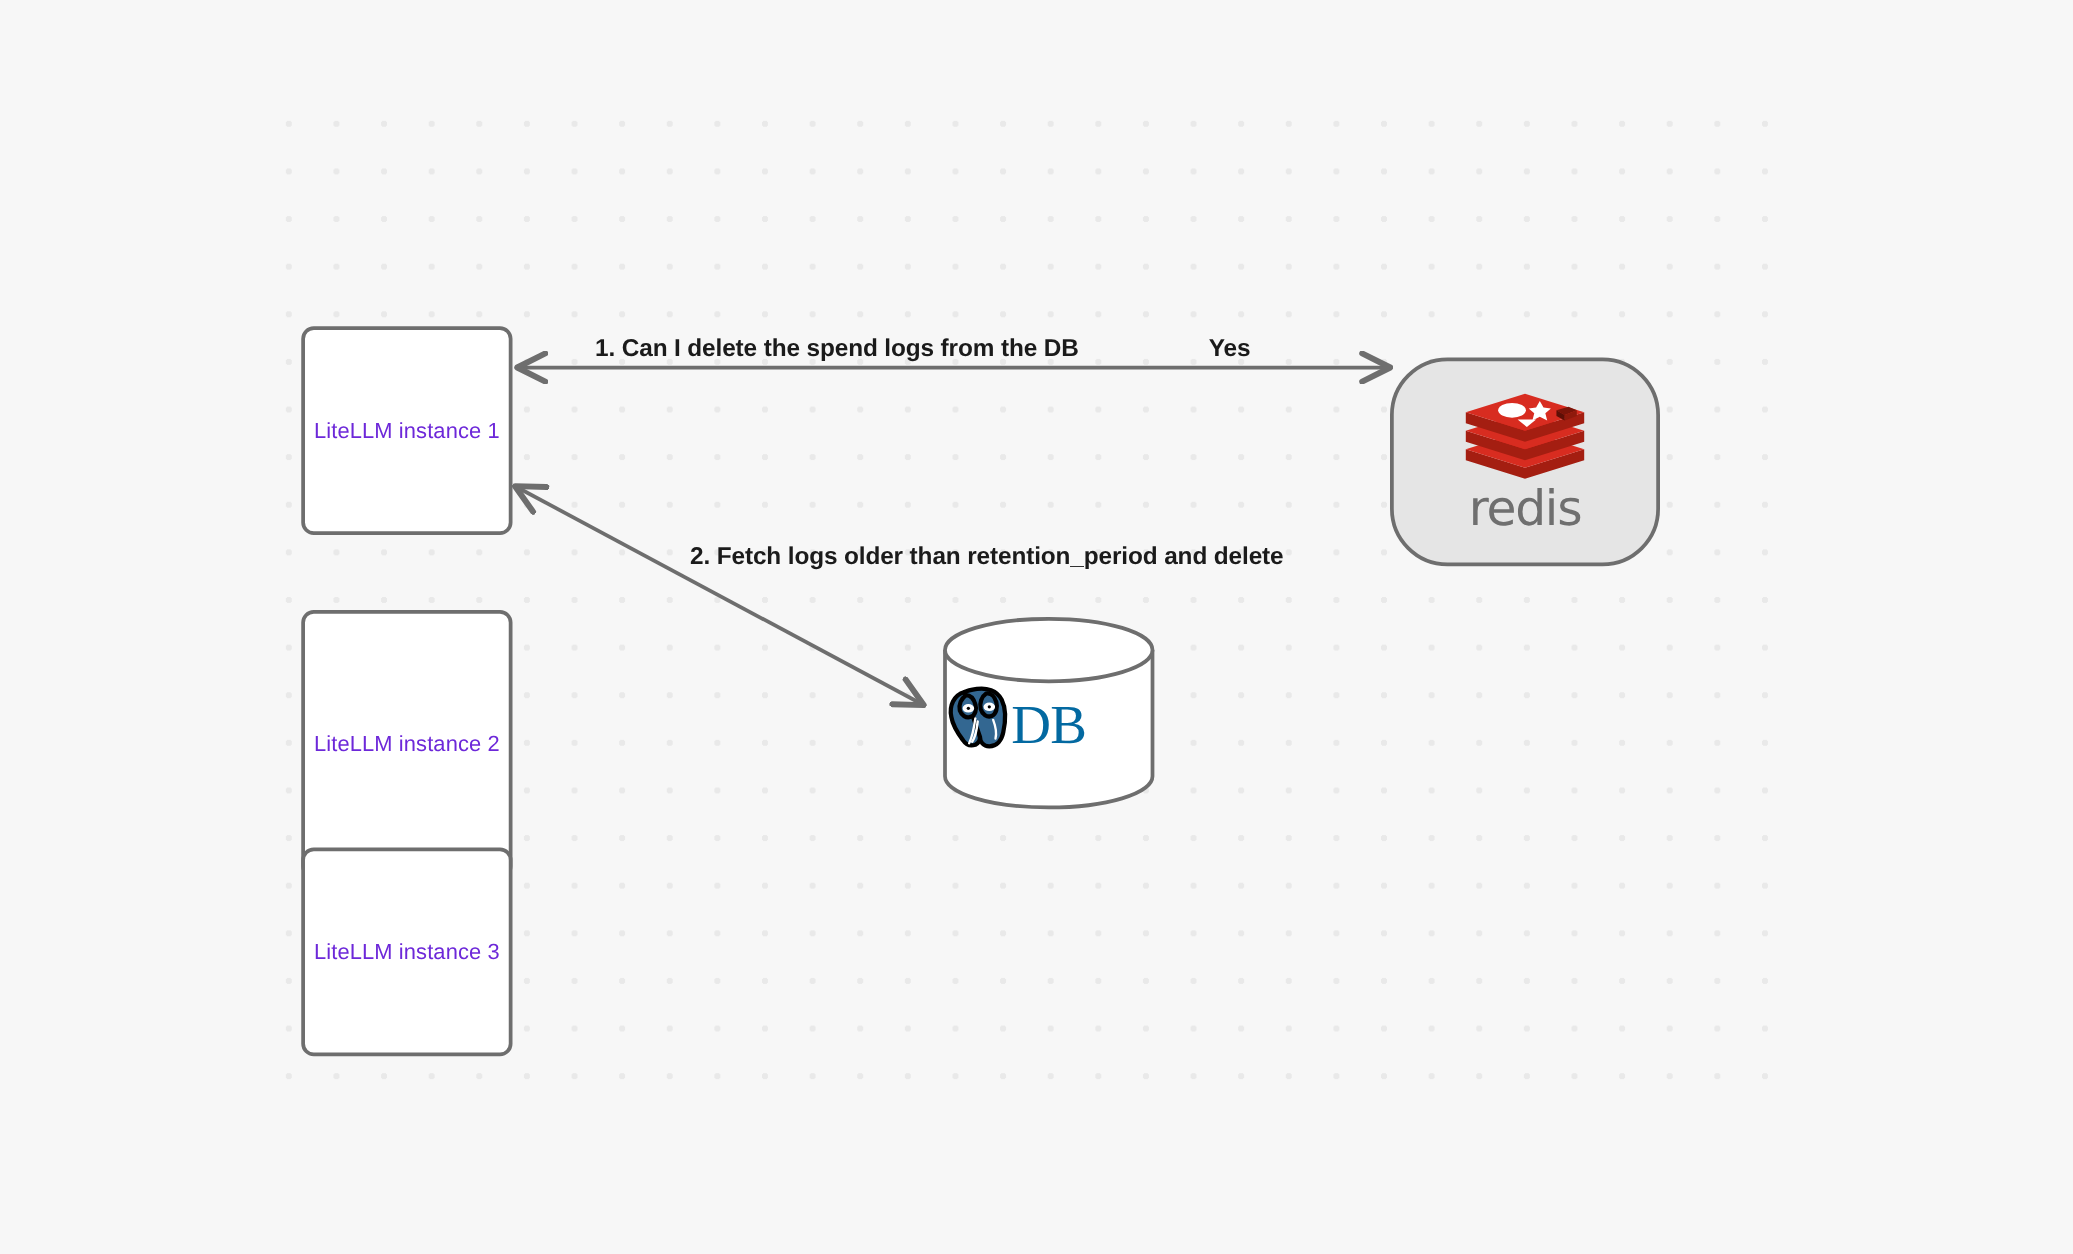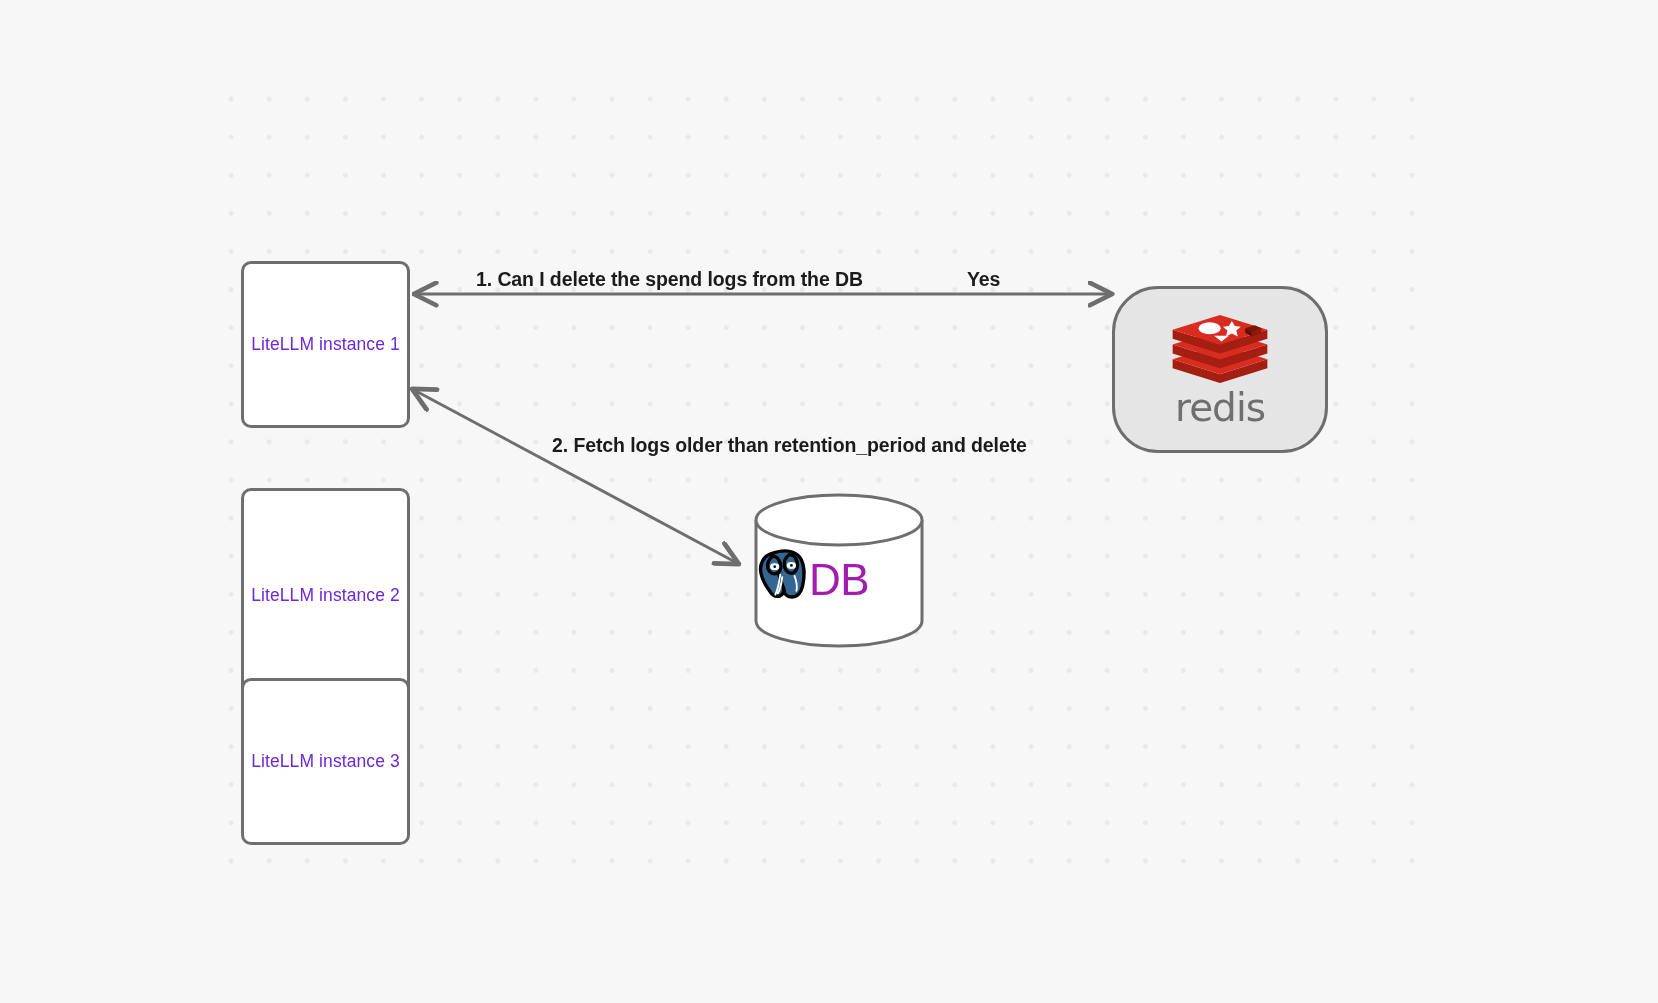--- a/index.html
+++ b/index.html
@@ -95,22 +95,22 @@
     width: 172px;
     height: 80px;
     display: flex;
     align-items: center;
     justify-content: center;
     gap: 2px;
   }
   #db-elephant { width: 62px; height: 62px; display: block; }
   #db-text {
     font-size: 44px;
-    color: #a21caf;
-    font-family: Liberation Sans, sans-serif;
+    color: #0369a1;
+    font-family: Liberation Serif, serif;
     letter-spacing: -0.5px;
     line-height: 44px;
   }
 
   
   #edges {
     position: absolute;
     left: 0;
     top: 0;
     width: 1658px;

